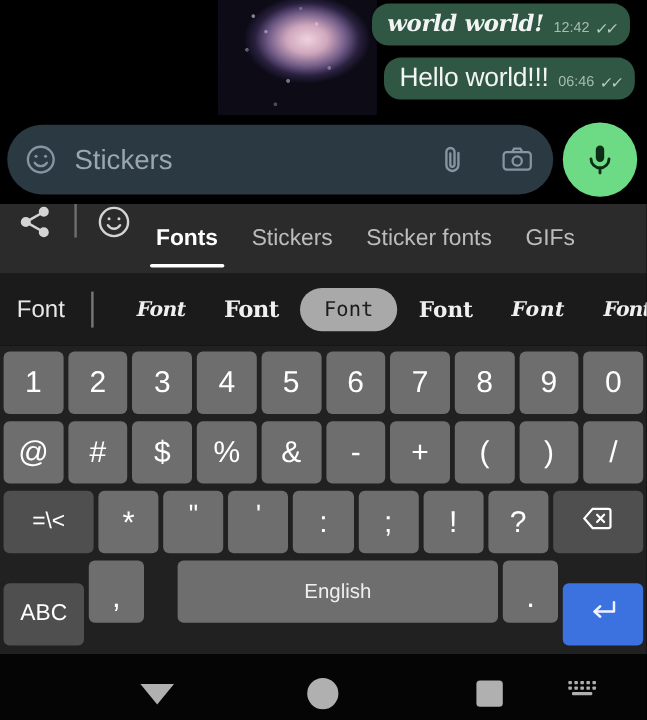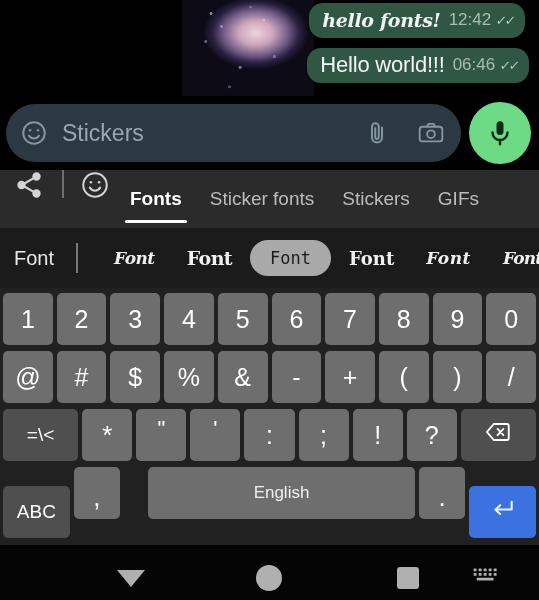--- a/index.html
+++ b/index.html
@@ -47,21 +47,21 @@
     padding: 5px 11px 6px 13px;
     display: flex; align-items: flex-end; gap: 8px;
     box-shadow: 0 1px 2px rgba(0,0,0,.45);
   }
   .bubble-1 { right: 14px; top: 3px; }
   .bubble-2 { right: 10px; top: 48px; }
   .bubble-text { color: #f2f5f3; font-size: 19px; line-height: 24px; white-space: nowrap; }
   .bubble-1 .bubble-text { font-family: "DejaVu Serif", serif; font-weight: 700; font-style: italic; letter-spacing: -.3px; }
   .bubble-2 .bubble-text { font-family: Liberation Sans, sans-serif; font-size: 22px; letter-spacing: -.2px; }
   .bubble-meta { display: flex; align-items: center; gap: 5px; padding-bottom: 2px; }
-  .bubble-time { color: #a8bdb1; font-size: 17px; }
+  .bubble-time { color: #a8bdb1; font-size: 12px; }
   .ticks { color: #b7cfc1; font-size: 13px; line-height: 1; letter-spacing: -2px; transform: skewX(-8deg); }
 
   
   .inputbar-wrap {
     position: relative;
     height: 74px;
     background: #000;
     display: flex; align-items: center;
     padding: 0 8px 0 6px; gap: 8px;
   }
@@ -188,21 +188,21 @@
 </style>
 </head>
 <body>
 
 <div id="app">
 
   <div class="chat">
     <div class="chat-photo"></div>
 
     <div class="bubble bubble-1">
-      <span class="bubble-text">hello fonts!</span>
+      <span class="bubble-text">world world!</span>
       <span class="bubble-meta">
         <span class="bubble-time">12:42</span>
         <span class="ticks">✓✓</span>
       </span>
     </div>
 
     <div class="bubble bubble-2">
       <span class="bubble-text">Hello world!!!</span>
       <span class="bubble-meta">
         <span class="bubble-time">06:46</span>
@@ -260,24 +260,24 @@
         <circle cx="8.7" cy="9.8" r="1" fill="#d4d4d4" stroke="none"></circle>
         <circle cx="15.3" cy="9.8" r="1" fill="#d4d4d4" stroke="none"></circle>
         <path d="M7.9 14.1c1 1.6 2.5 2.4 4.1 2.4s3.1-.8 4.1-2.4" stroke-linecap="round"></path>
       </svg>
     </span>
     <div class="tabs">
       <div class="tab active">
         <span>Fonts</span>
       </div>
       <div class="tab">
+        <span>Stickers</span>
+      </div>
+      <div class="tab">
         <span>Sticker fonts</span>
-      </div>
-      <div class="tab">
-        <span>Stickers</span>
       </div>
       <div class="tab">
         <span>GIFs</span>
       </div>
     </div>
   </div>
 
   <div class="fontsrow">
     <span class="fonts-label">Font</span>
     <span class="fvdiv"></span>

